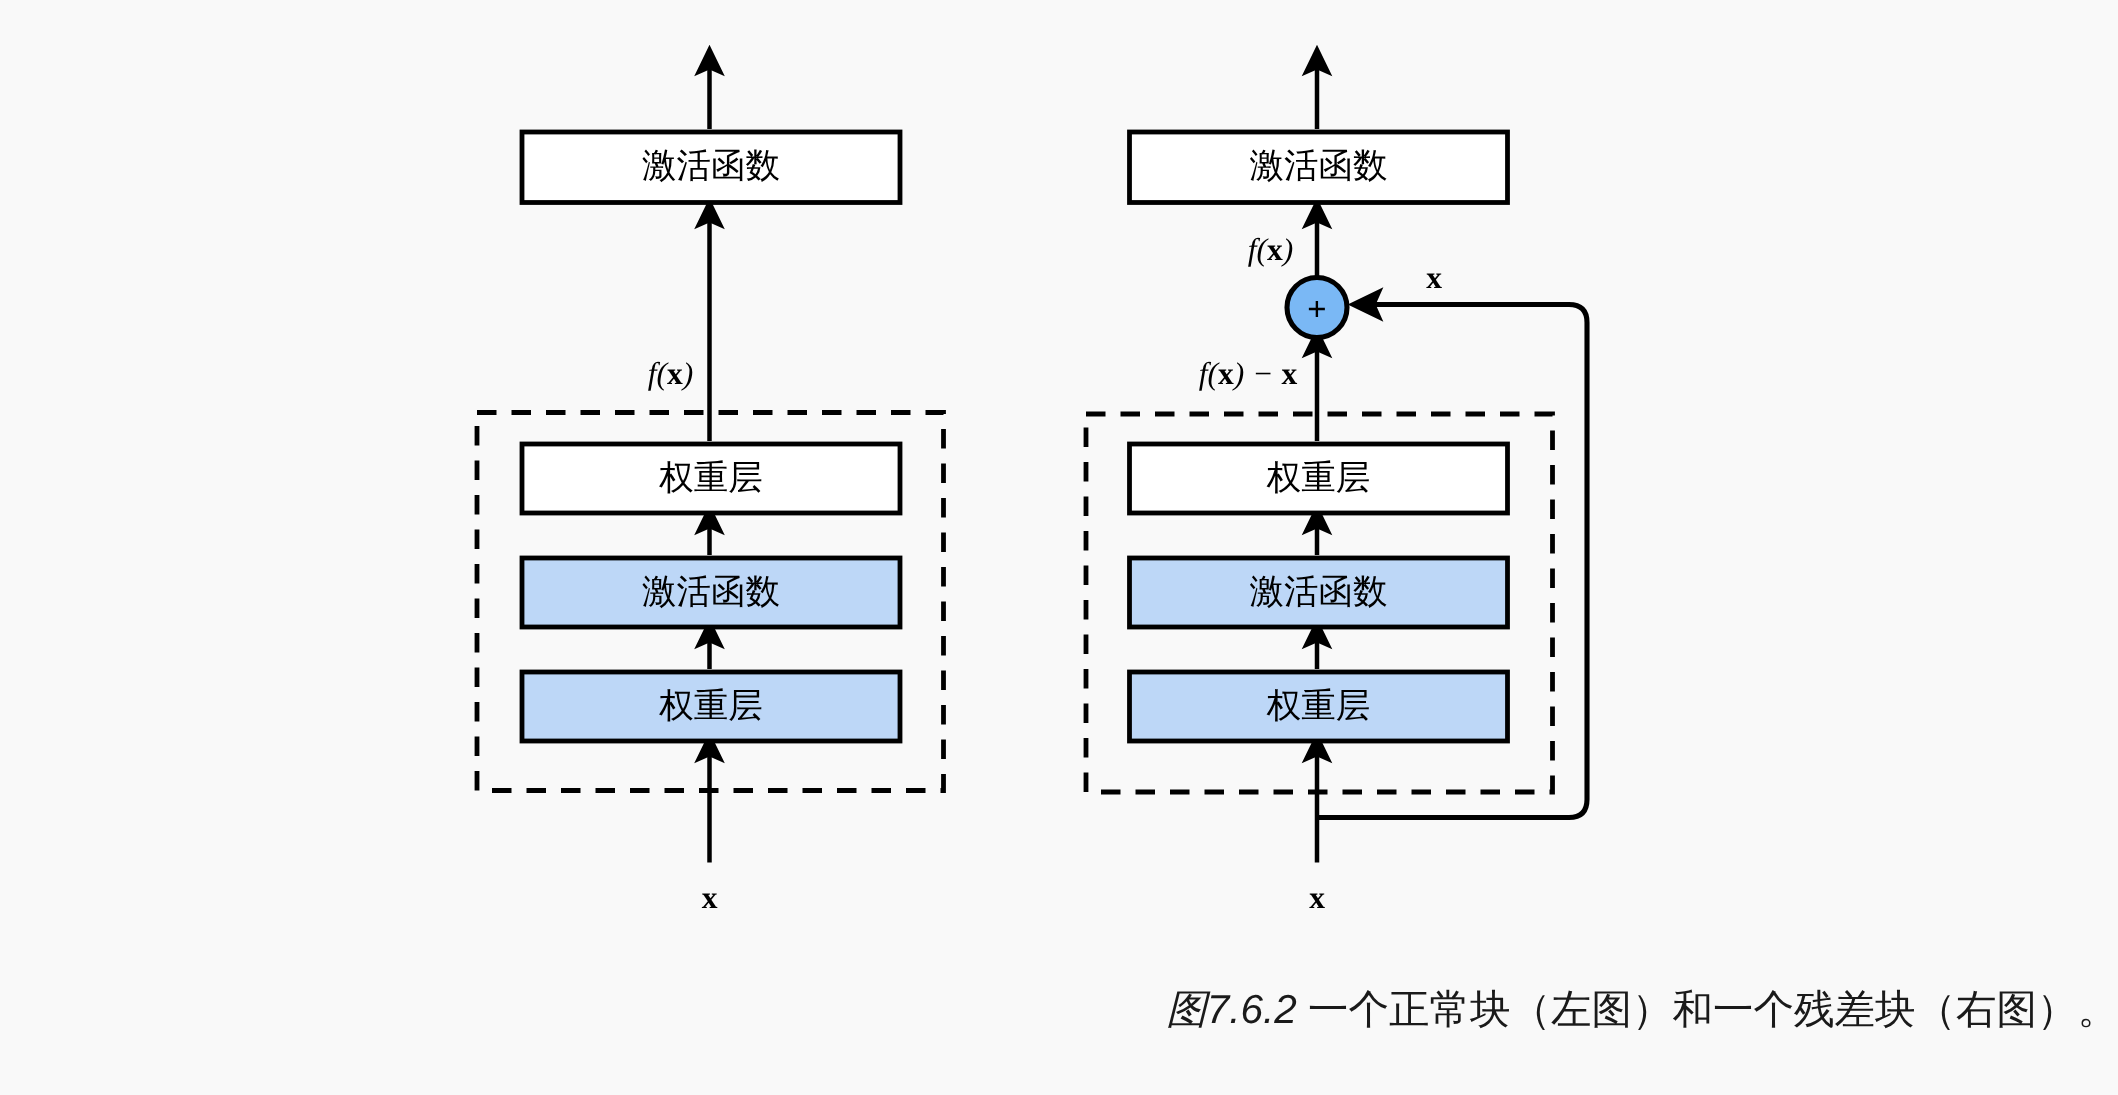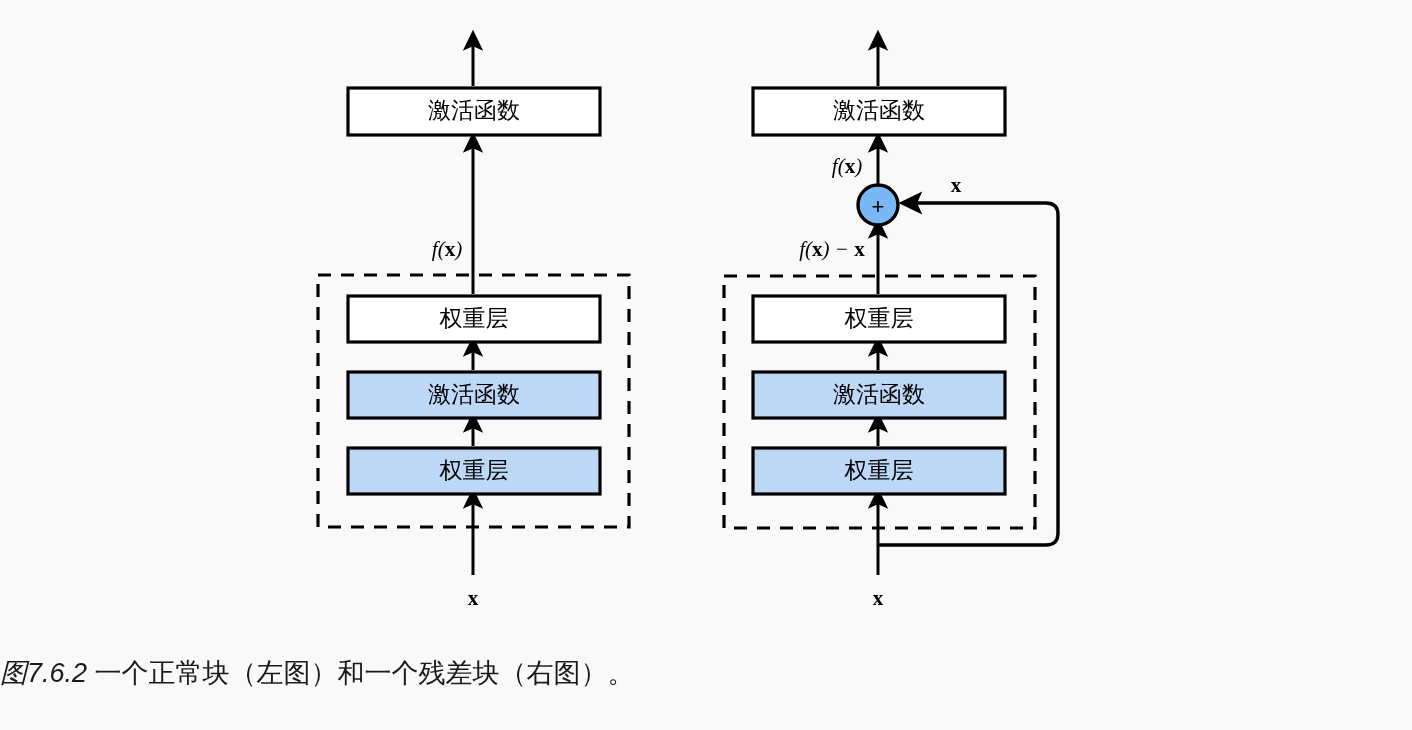--- a/index.html
+++ b/index.html
@@ -52,21 +52,21 @@
     font-size: 22px;
     fill: #000000;
     text-anchor: middle;
     dominant-baseline: central;
   }
   .caption {
     position: absolute;
     left: 0;
     top: 655px;
     width: 1412px;
-    text-align: left;
+    text-align: right;
     font-family: "Liberation Sans", sans-serif;
     font-size: 27px;
     color: #1a1a1a;
     white-space: nowrap;
   }
   .caption .cap-num {
     font-style: italic;
   }
 </style>
 </head>

